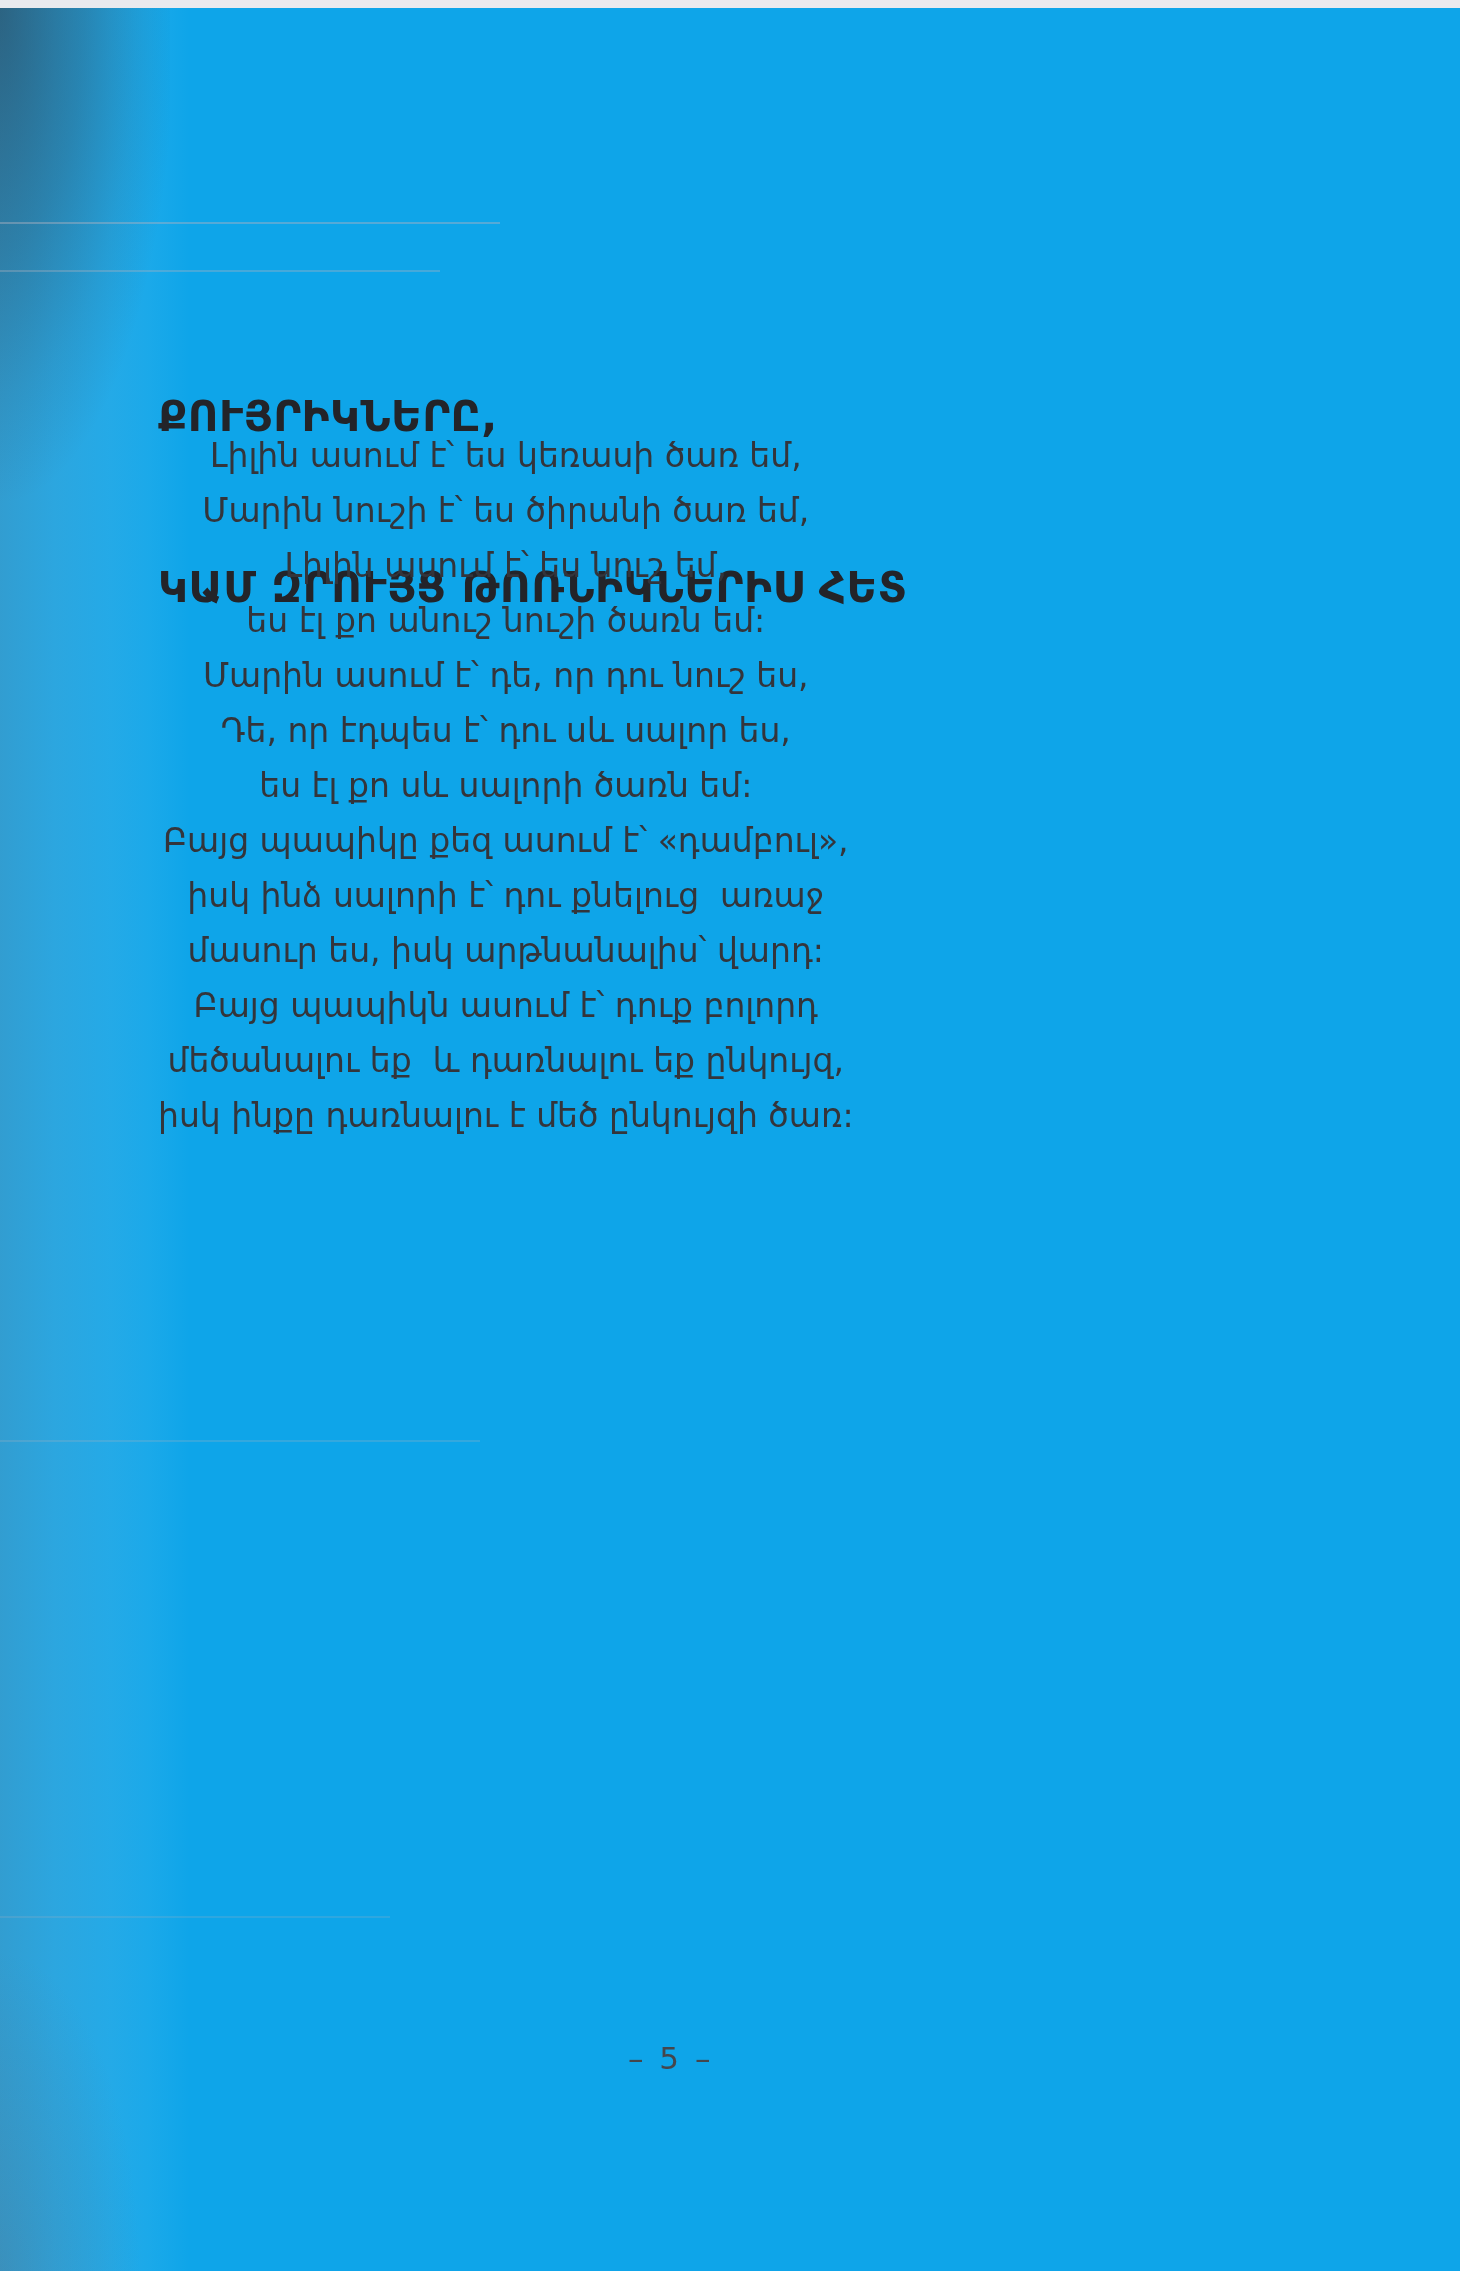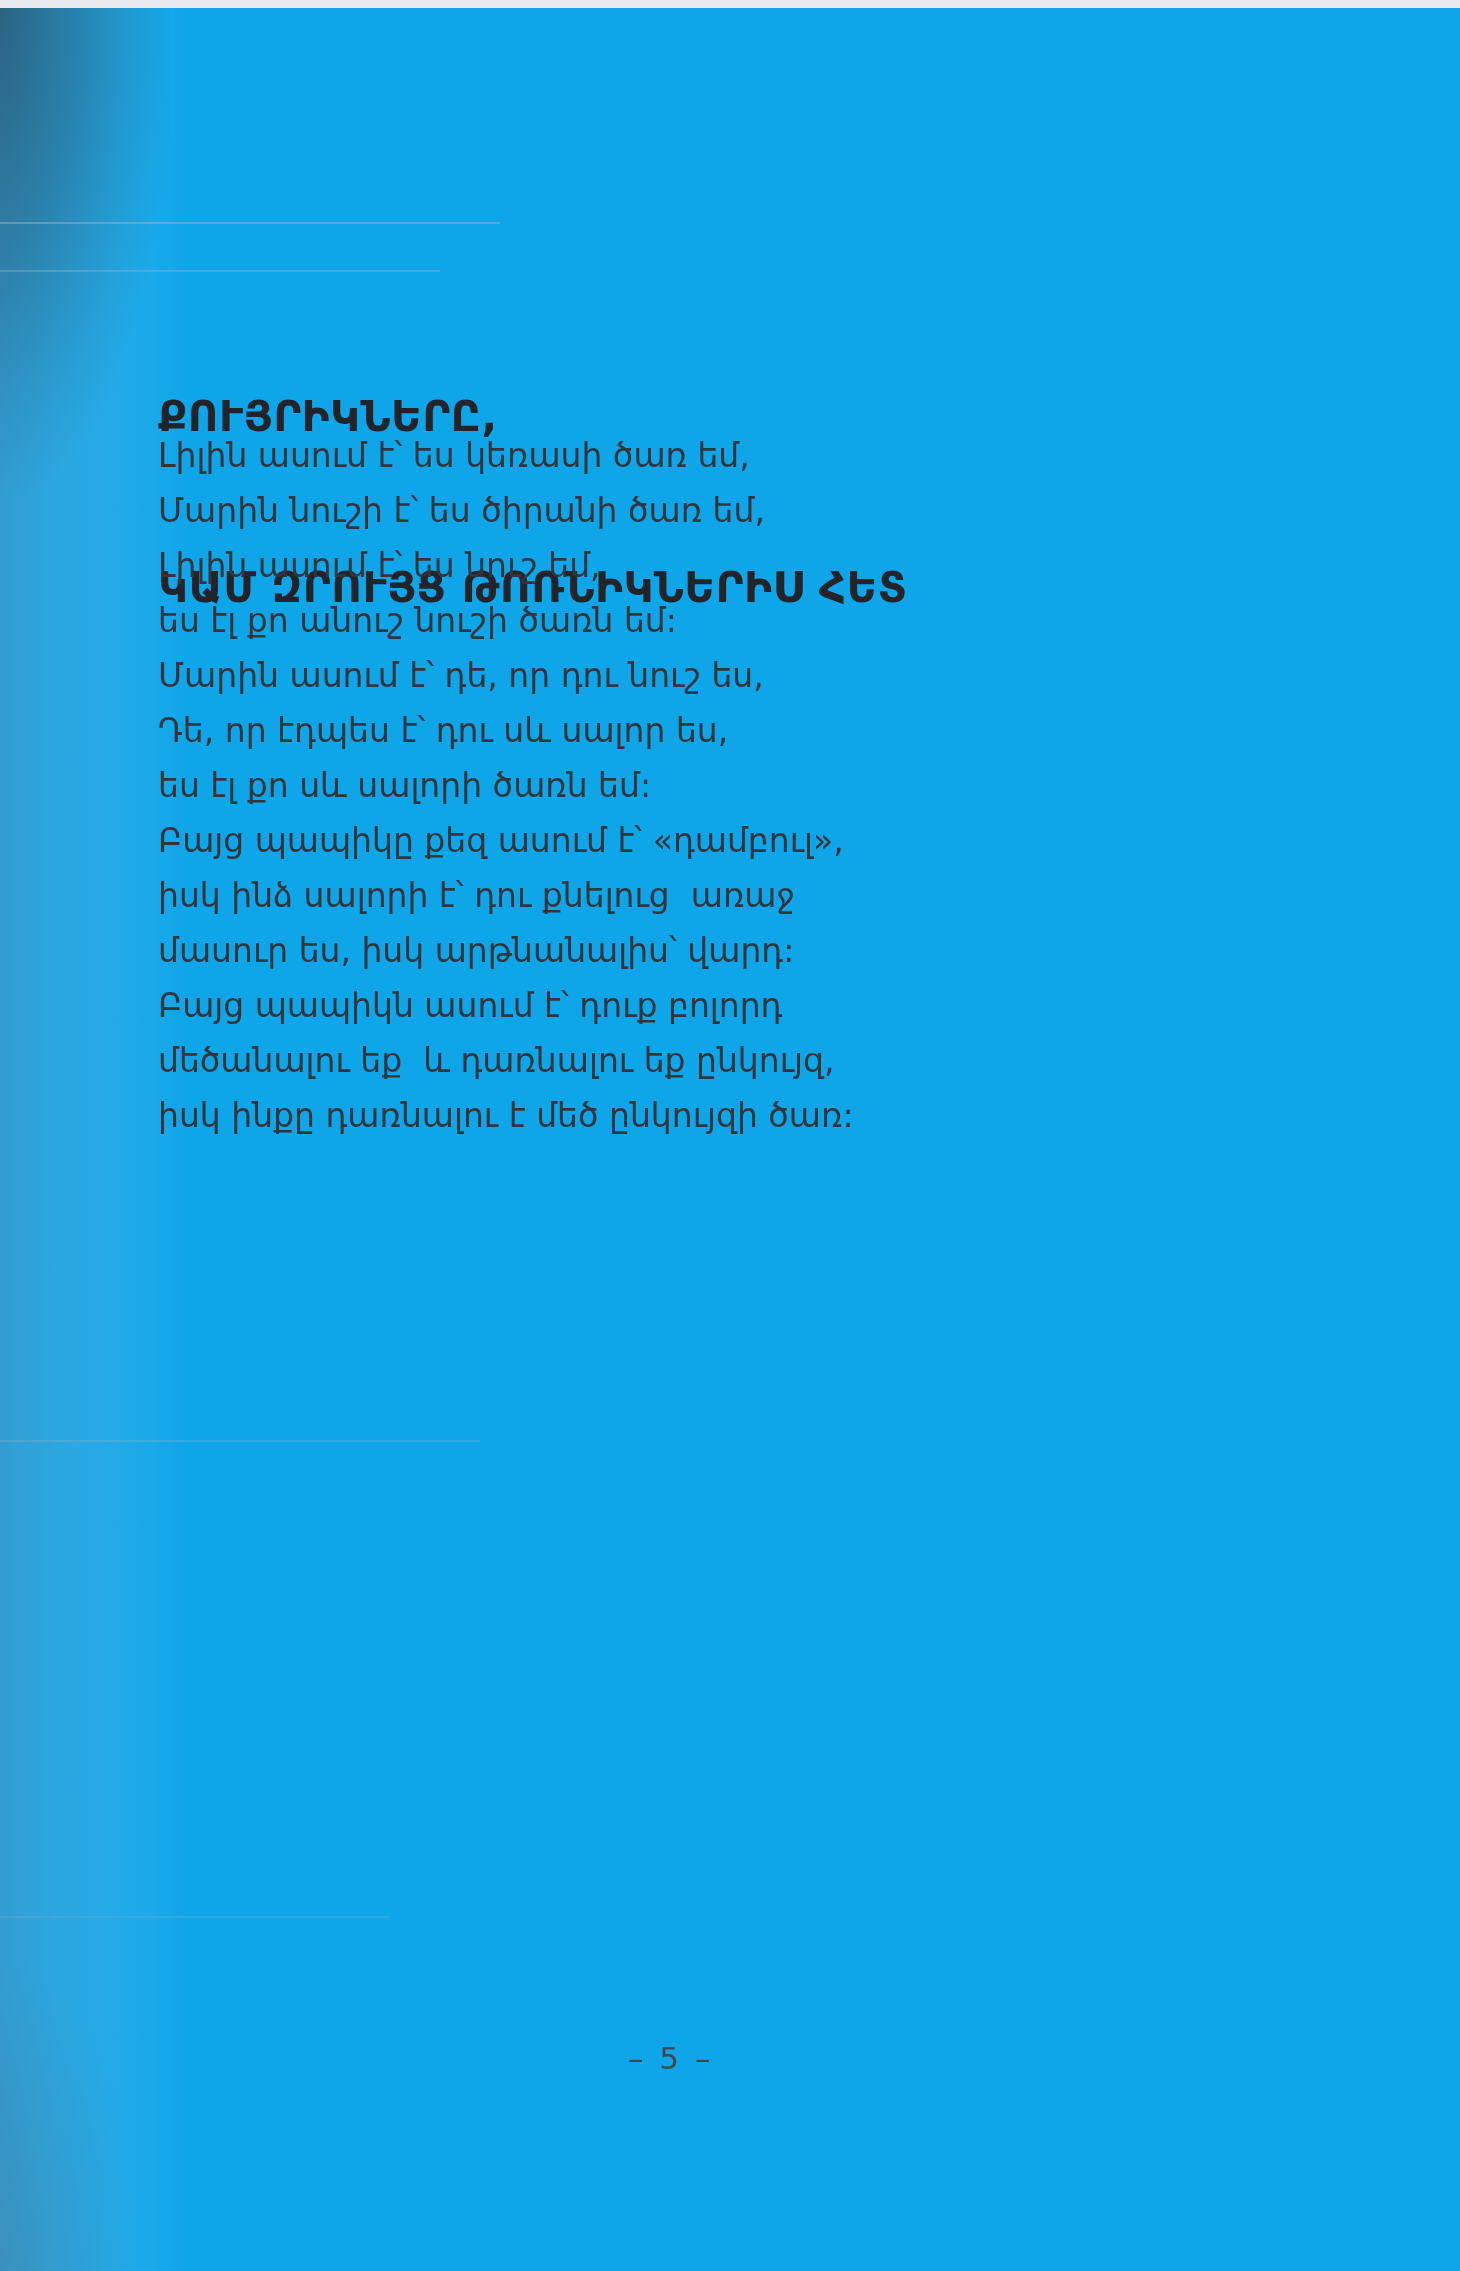--- a/index.html
+++ b/index.html
@@ -79,20 +79,21 @@
   .poem {
     position: absolute;
     left: 158px;
     top: 420px;
     font-size: 33px;
     line-height: 55px;
     color: #34353b;
   }
   .poem .line {
     white-space: pre;
+    text-align: center;
   }
   .pagenum {
     position: absolute;
     left: 628px;
     top: 2032px;
     font-size: 31px;
     letter-spacing: 3px;
     color: #45464c;
     white-space: pre;
   }

